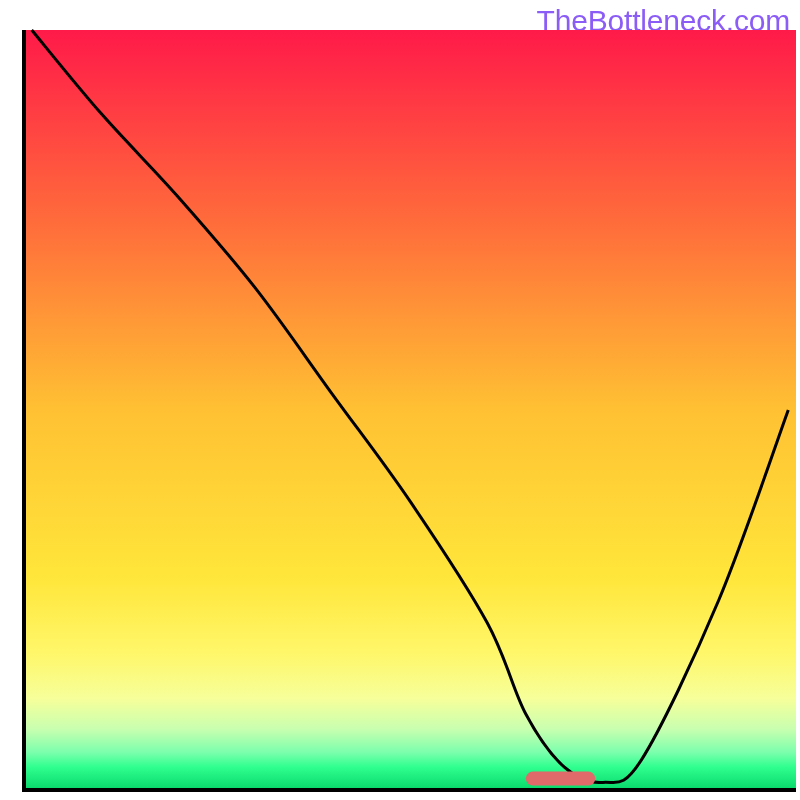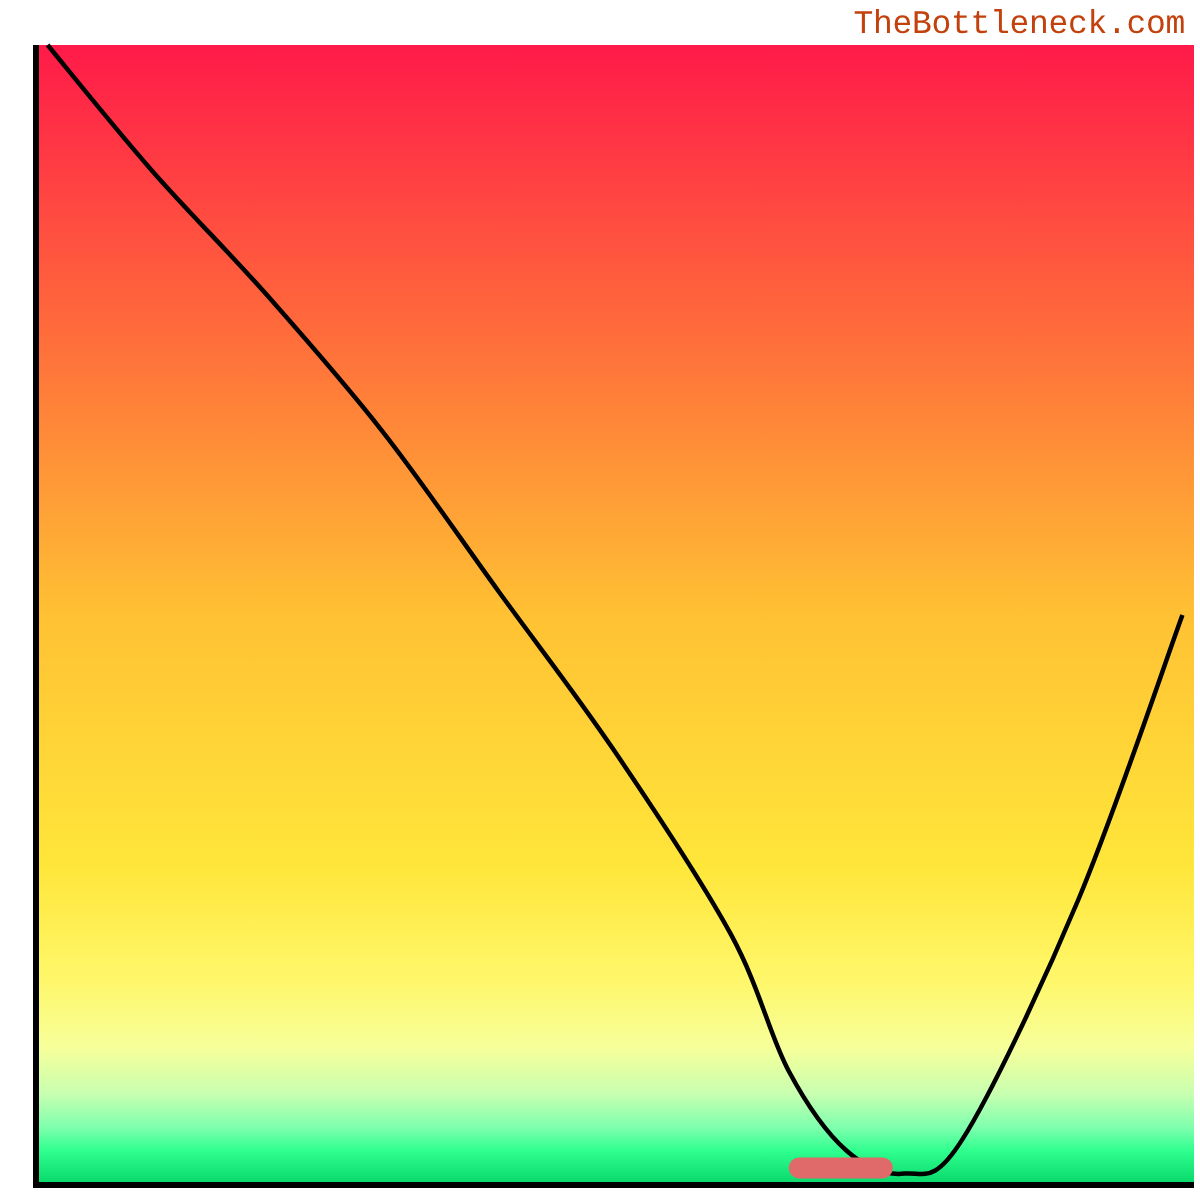--- a/index.html
+++ b/index.html
@@ -2,23 +2,23 @@
 <html><head>
 <meta charset="utf-8">
 <style>
   * { margin: 0; padding: 0; box-sizing: border-box; }
   html, body { width: 800px; height: 800px; overflow: hidden; background: #fff; }
   .wrap { position: relative; width: 800px; height: 800px; }
   .watermark {
     position: absolute;
     top: 4px;
     right: 10px;
-    font-family: Liberation Mono, monospace;
-    font-size: 22px;
-    color: #c2410c;
+    font-family: Liberation Sans, sans-serif;
+    font-size: 30px;
+    color: #8b5cf6;
     font-weight: 500;
     letter-spacing: -0.2px;
   }
   svg.chart { position: absolute; left: 0; top: 0; }
 </style>
 </head>
 <body>
 
 <div class="wrap">
   <div class="watermark">TheBottleneck.com</div>

